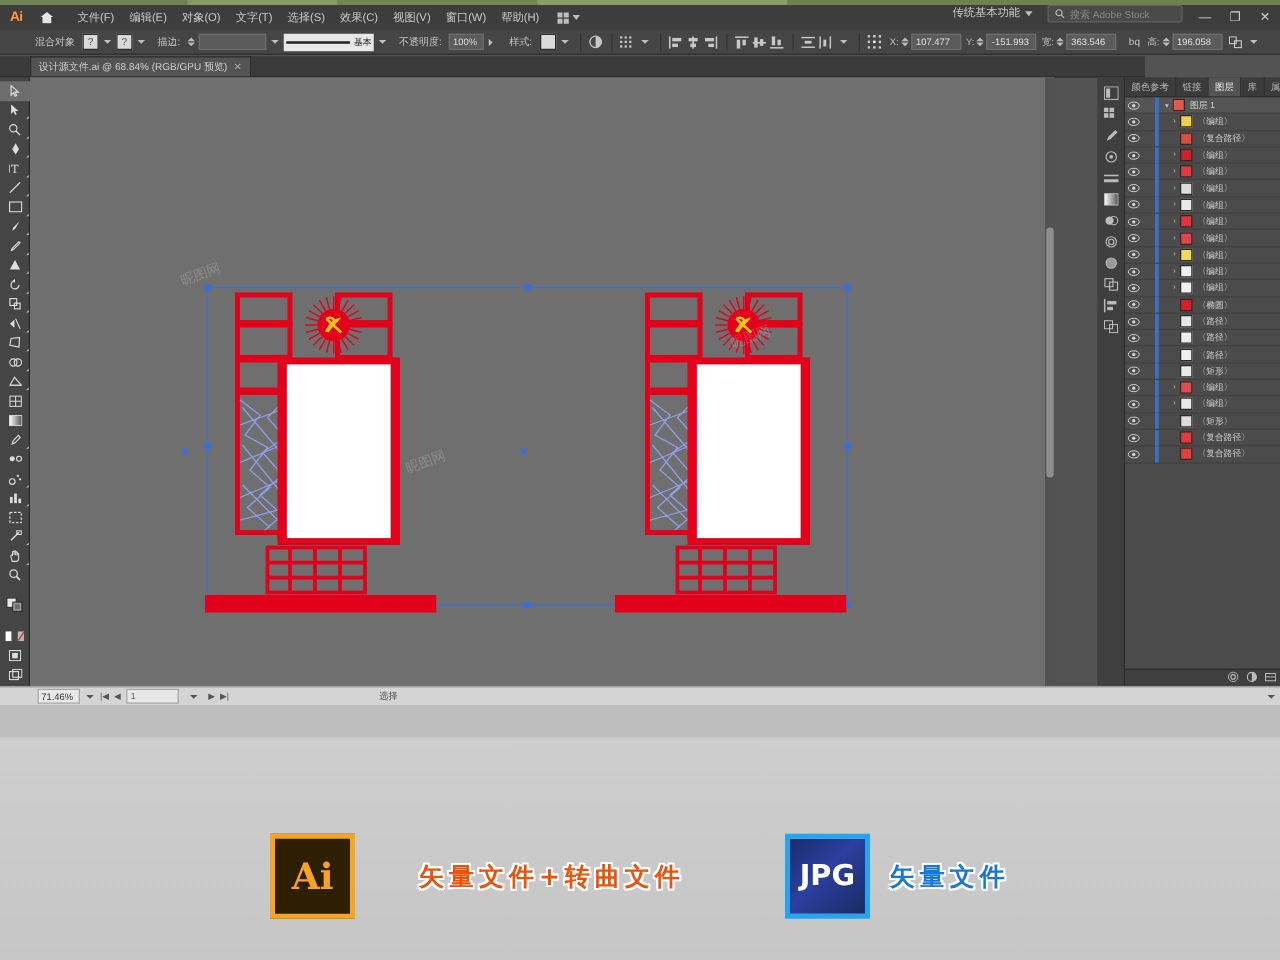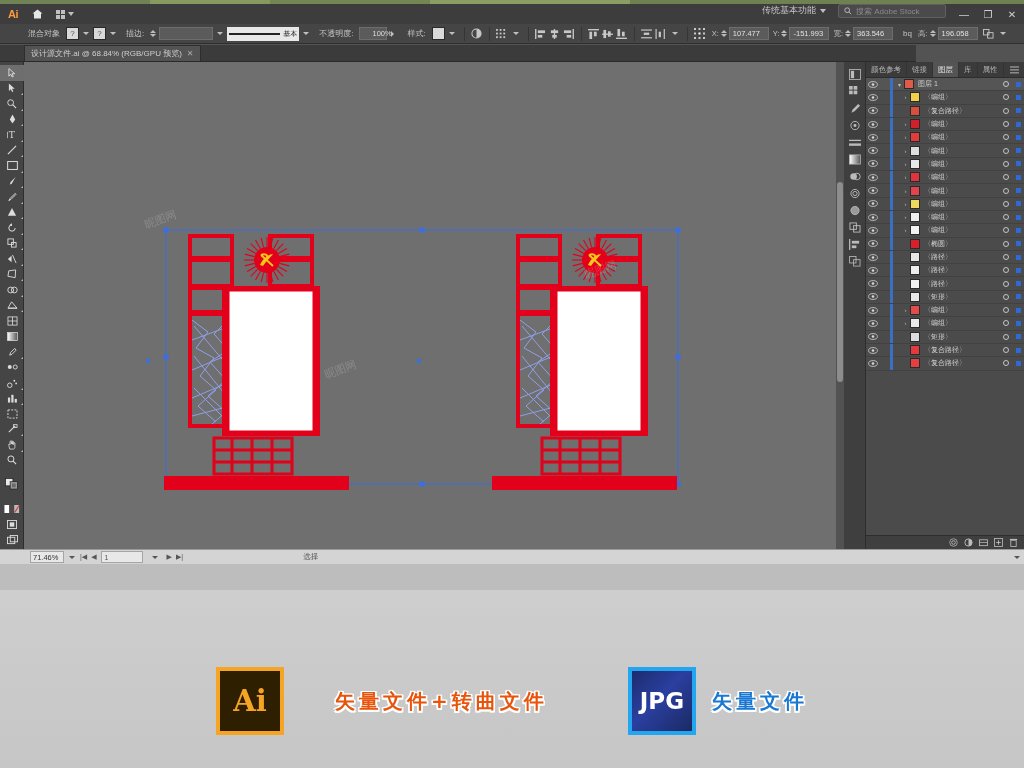--- a/index.html
+++ b/index.html
@@ -48,21 +48,21 @@
   .cb-label { padding:0 6px; white-space:nowrap; }
   .cb-swatch { width:13px; height:13px; border:1px solid #2a2a2a; background:#d9d9d9; }
   .cb-swatch.q { display:flex; align-items:center; justify-content:center; font-size:8px; color:#555; }
   .cb-caret { width:0;height:0;border-left:3px solid transparent;border-right:3px solid transparent;
               border-top:3px solid #c0c0c0; margin:0 4px; }
   .cb-stroke-prof { width:72px; height:14px; background:#e8e8e8; display:flex; align-items:center;
                     justify-content:space-between; padding:0 2px; }
   .cb-stroke-prof .line { flex:1; height:2px; background:#222; margin-right:3px; }
   .cb-stroke-prof .tx { font-size:7px; color:#222; }
   .cb-num { width:26px; height:13px; background:#5b5b5b; border:1px solid #6d6d6d; color:#ddd;
-            font-size:7.5px; display:flex; align-items:center; padding-left:12px; }
+            font-size:7.5px; display:flex; align-items:center; padding-left:2px; }
   .cb-sep { width:1px; height:14px; background:#353535; margin:0 5px; }
   .cb-icon { width:14px; height:14px; display:flex; align-items:center; justify-content:center;
              color:#c7c7c7; }
   .xy-field { display:flex; align-items:center; gap:2px; margin-right:4px; }
   .xy-field .lbl { color:#c0c0c0; font-size:7.5px; }
   .xy-input { height:13px; min-width:40px; background:#5b5b5b; border:1px solid #6d6d6d; color:#e0e0e0;
               font-size:7.5px; display:flex; align-items:center; padding:0 3px; }
   .spin { display:flex; flex-direction:column; gap:1px; }
   .spin i { width:0;height:0;border-left:3px solid transparent;border-right:3px solid transparent; }
   .spin i.u { border-bottom:3px solid #bbb; }
@@ -104,21 +104,21 @@
   .sb-zoom { width:34px; height:12px; background:#e8e8e8; border:1px solid #a5a5a5; display:flex;
              align-items:center; padding-left:2px; margin-left:30px; }
   .sb-caret { width:0;height:0;border-left:3px solid transparent;border-right:3px solid transparent;
               border-top:3px solid #555; margin:0 5px; }
   .sb-nav { display:flex; align-items:center; gap:4px; color:#555; font-size:7px; }
   .sb-page { width:42px; height:12px; background:#e8e8e8; border:1px solid #a5a5a5; display:flex;
              align-items:center; padding-left:3px; }
   .sb-status { margin-left:120px; color:#555; }
 
   
-  .rightdock { position:absolute; right:0; top:58px; width:180px; height:487px; background:#454545;
+  .rightdock { position:absolute; right:0; top:58px; width:146px; height:487px; background:#454545;
                display:flex; }
   .iconcol { width:22px; background:#3f3f3f; border-right:1px solid #2d2d2d; padding-top:4px; }
   .icon-btn { width:22px; height:17px; display:flex; align-items:center; justify-content:center;
               color:#c6c6c6; }
   .panelcol { flex:1; display:flex; flex-direction:column; }
   .paneltabs { height:16px; background:#3b3b3b; display:flex; align-items:stretch;
                border-bottom:1px solid #2d2d2d; }
   .ptab { padding:0 5px; display:flex; align-items:center; color:#b4b4b4; font-size:7.5px;
           border-right:1px solid #333; white-space:nowrap; }
   .ptab.active { background:#545454; color:#eaeaea; }
@@ -186,20 +186,31 @@
   </div>
 
   <div class="ai-window">
 
     <div class="menubar">
       <div class="ai-logo">Ai</div>
       <div class="home-icon">
         <svg width="11" height="10" viewBox="0 0 11 10">
             <path d="M5.5 0.5 L10.5 4.5 L9 4.5 L9 9.5 L2 9.5 L2 4.5 L0.5 4.5 Z" fill="#e6e6e6"></path>
           </svg>
+      </div>
+      <div class="menu-items">
+        <div class="menu-item">文件(F)</div>
+        <div class="menu-item">编辑(E)</div>
+        <div class="menu-item">对象(O)</div>
+        <div class="menu-item">文字(T)</div>
+        <div class="menu-item">选择(S)</div>
+        <div class="menu-item">效果(C)</div>
+        <div class="menu-item">视图(V)</div>
+        <div class="menu-item">窗口(W)</div>
+        <div class="menu-item">帮助(H)</div>
       </div>
       <div class="menu-more">
         <span class="grid-icon">
             <i></i>
             <i></i>
             <i></i>
             <i></i>
           </span>
         <span class="caret"></span>
       </div>

